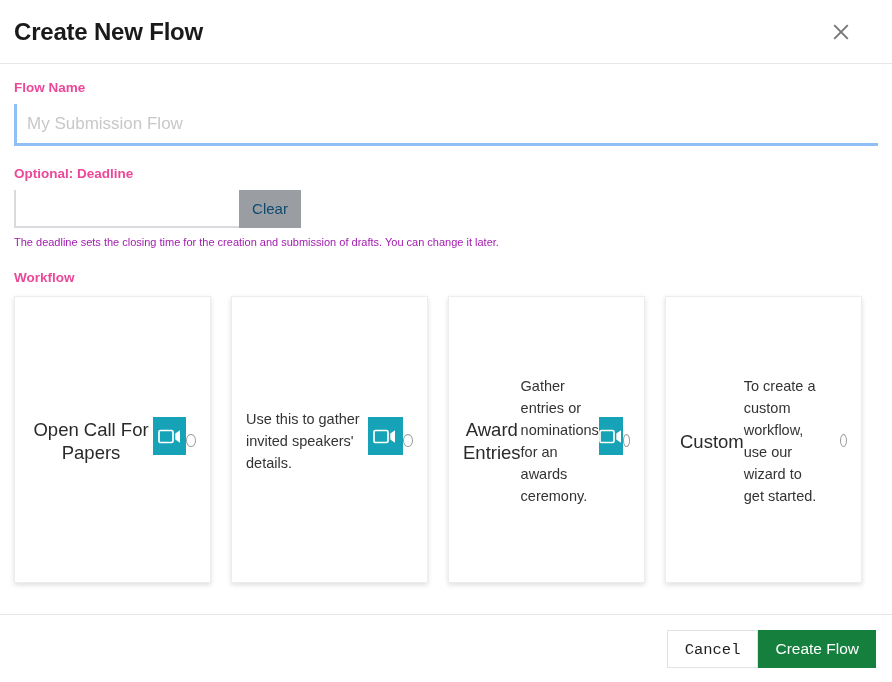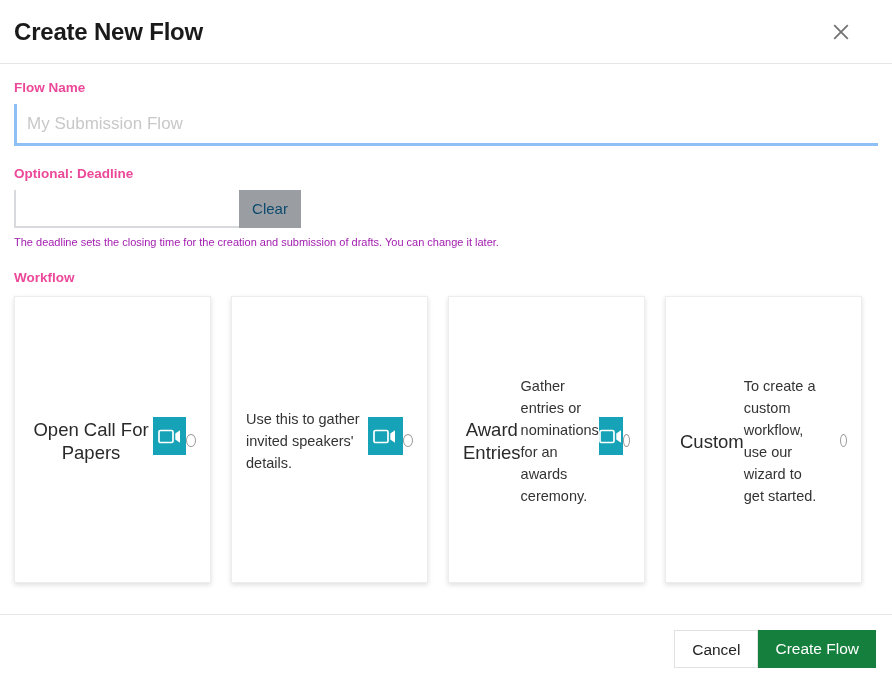--- a/index.html
+++ b/index.html
@@ -206,20 +206,21 @@
     font-family: "Liberation Sans", sans-serif;
     border: none;
     cursor: pointer;
     padding: 0 17px;
     line-height: 38px;
   }
   .btn-cancel {
     background: #ffffff;
     color: #1f1f1f;
     border: 1px solid #e2e2e2;
+    font-family: Liberation Mono, monospace;
   }
   .btn-create {
     background: #15803d;
     color: #ffffff;
   }
 </style>
 </head>
 <body>
 
 <div class="dialog">

